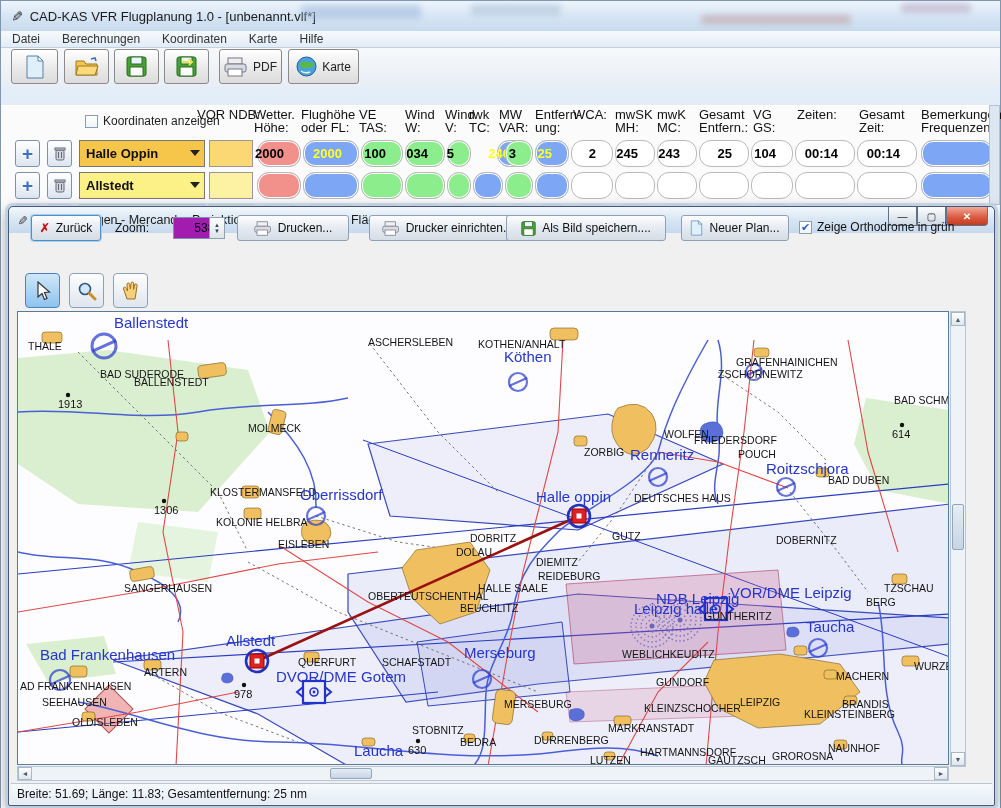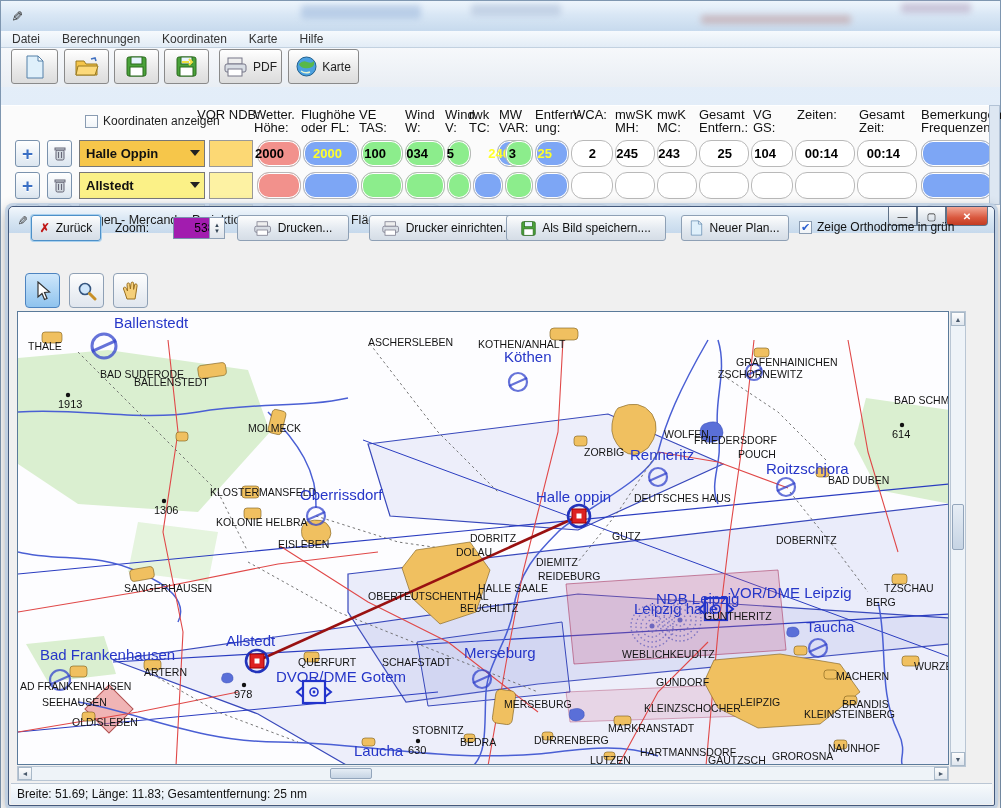--- a/index.html
+++ b/index.html
@@ -121,20 +121,21 @@
   text.town { font-family:"Liberation Sans",sans-serif; font-size:10.5px; fill:#141414; }
   text.nav  { font-family:"Liberation Sans",sans-serif; font-size:15px; fill:#2636c8; }
   text.elev { font-family:"Liberation Sans",sans-serif; font-size:11px; fill:#111; }
 </style>
 </head>
 <body>
 
 <div id="main-window">
   <div id="titlebar">
     <span class="appicon">✎</span>
+    <span>CAD-KAS VFR Flugplanung 1.0 - [unbenannt.vlf*]</span>
     <div class="glass-noise" style="left:300px;top:4px;width:120px;height:14px;background:#9db8dc"></div>
     <div class="glass-noise" style="left:470px;top:3px;width:90px;height:12px;background:#aebfd8"></div>
     <div class="glass-noise" style="left:700px;top:14px;width:150px;height:9px;background:#c09a9a"></div>
     <div class="glass-noise" style="left:900px;top:2px;width:70px;height:10px;background:#b5a4c0"></div>
   </div>
 
   <div id="menubar">
       <div class="menu-item">Datei</div>
       <div class="menu-item">Berechnungen</div>
       <div class="menu-item">Koordinaten</div>

